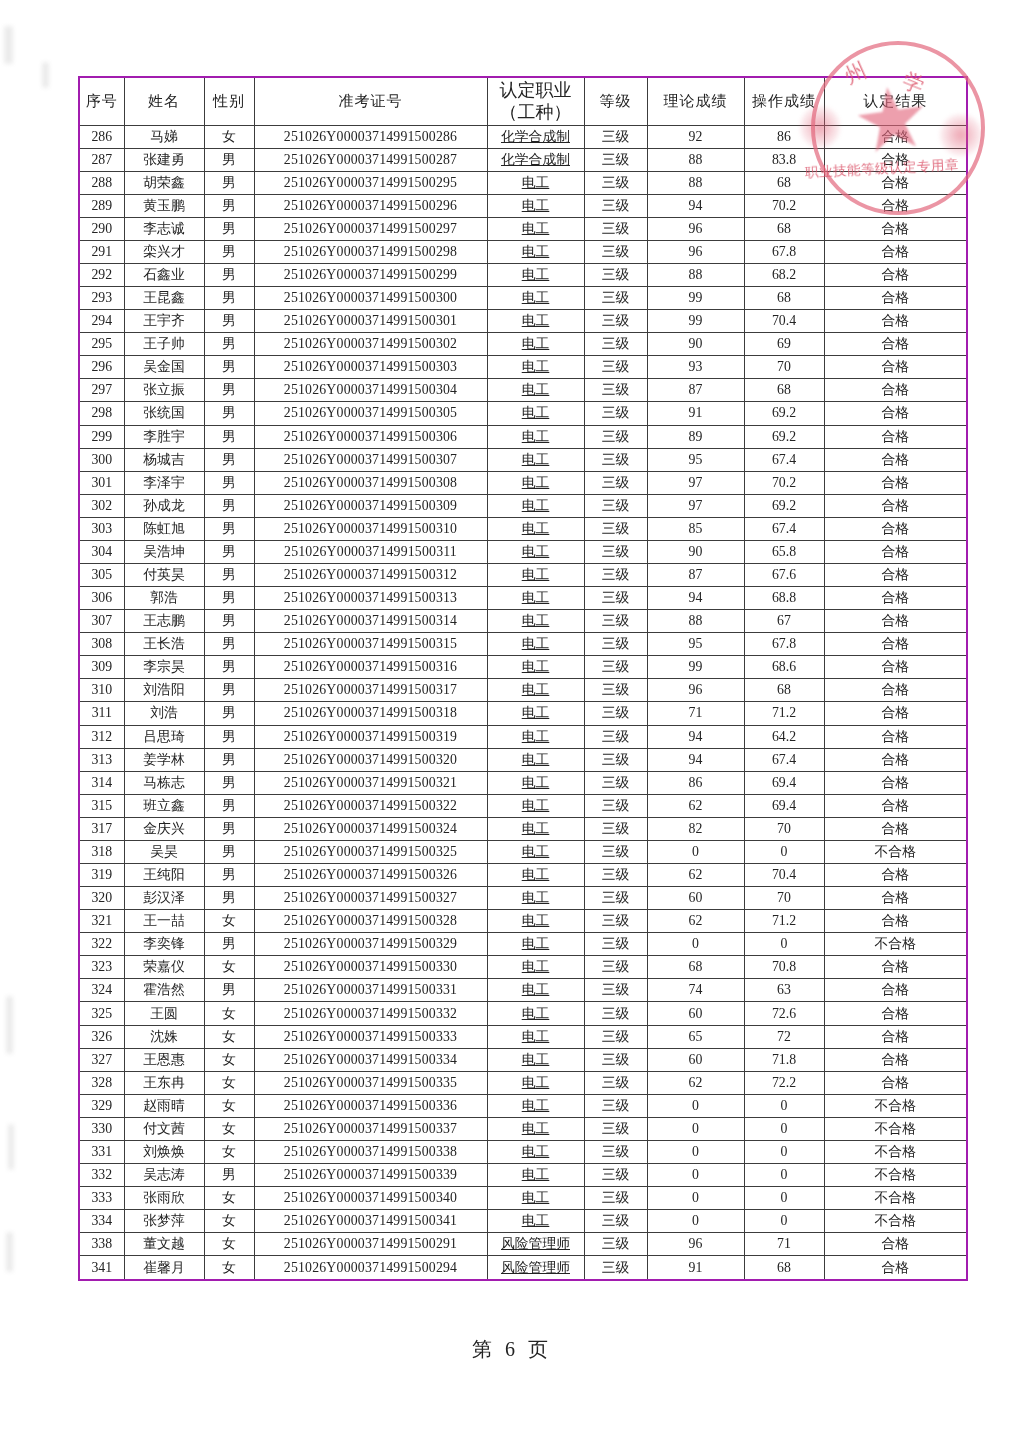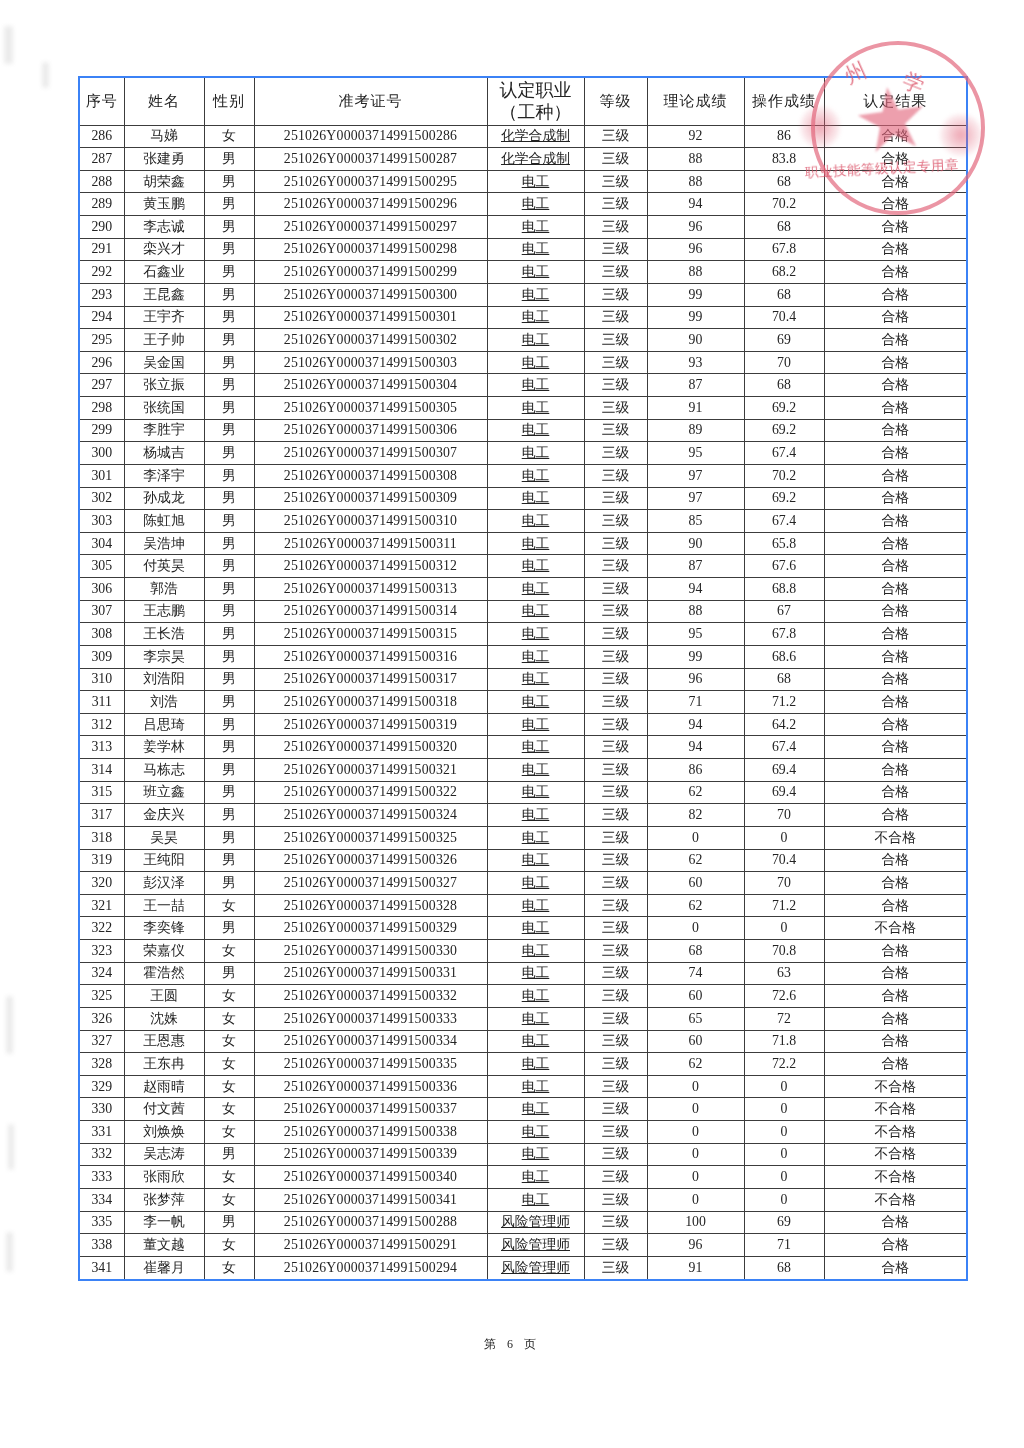--- a/index.html
+++ b/index.html
@@ -30,21 +30,21 @@
     table-layout:fixed;
   }
   table.results th, table.results td {
     border:1px solid #3c3c3c;
     padding:0;
     text-align:center;
     vertical-align:middle;
     overflow:hidden;
     white-space:nowrap;
   }
-  table.results { border:2px solid #3b82f6; }
+  table.results { border:2px solid #a21caf; }
   table.results thead tr { height:48px; }
   table.results thead th {
     font-size:15px;
     font-weight:normal;
     letter-spacing:1px;
   }
   table.results thead th .two-line { line-height:1.25; letter-spacing:0; font-size:18px; }
   table.results tbody td { font-size:13.8px; }
   td.c-id { font-size:14px; letter-spacing:.2px; }
   td.c-occ { font-size:13.2px; letter-spacing:0;text-decoration:underline; }
@@ -90,21 +90,21 @@
     color:rgba(219,82,104,.82);
     transform:rotate(-3deg);
     filter:blur(.4px);
     white-space:nowrap;
   }
 
   
   .footer {
     position:absolute; left:0; right:0; top:1336px;
     text-align:center;
-    font-size:12px;
+    font-size:20px;
     letter-spacing:4px;
   }
 </style>
 </head>
 <body>
 
 <div class="page">
 
   <div class="smudge" style="left:4px;  top:26px;   width:9px; height:38px;"></div>
   <div class="smudge" style="left:42px; top:62px;   width:7px; height:26px;"></div>
@@ -665,31 +665,20 @@
           <td class="c-name">张梦萍</td>
           <td class="c-gender">女</td>
           <td class="c-id">251026Y00003714991500341</td>
           <td class="c-occ">电工</td>
           <td class="c-level">三级</td>
           <td class="c-theory">0</td>
           <td class="c-oper">0</td>
           <td class="c-result">不合格</td>
         </tr>
         <tr>
-          <td class="c-no">335</td>
-          <td class="c-name">李一帆</td>
-          <td class="c-gender">男</td>
-          <td class="c-id">251026Y00003714991500288</td>
-          <td class="c-occ">风险管理师</td>
-          <td class="c-level">三级</td>
-          <td class="c-theory">100</td>
-          <td class="c-oper">69</td>
-          <td class="c-result">合格</td>
-        </tr>
-        <tr>
           <td class="c-no">338</td>
           <td class="c-name">董文越</td>
           <td class="c-gender">女</td>
           <td class="c-id">251026Y00003714991500291</td>
           <td class="c-occ">风险管理师</td>
           <td class="c-level">三级</td>
           <td class="c-theory">96</td>
           <td class="c-oper">71</td>
           <td class="c-result">合格</td>
         </tr>

